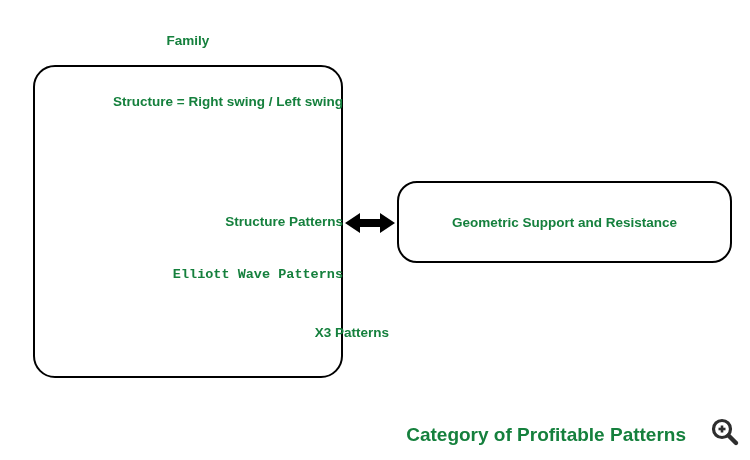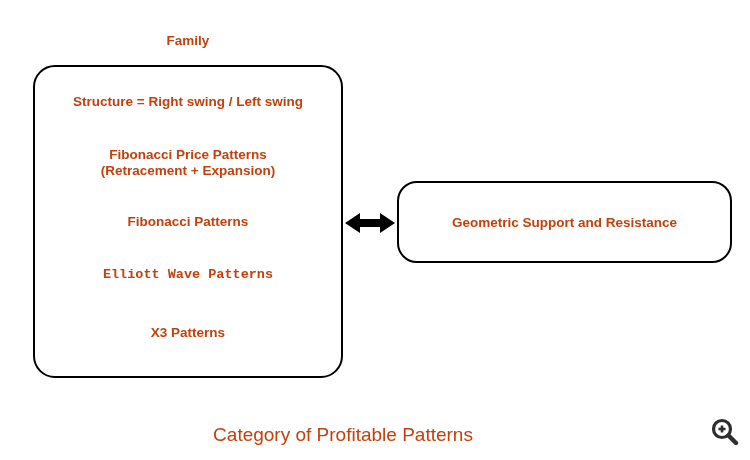--- a/index.html
+++ b/index.html
@@ -3,21 +3,21 @@
 <meta charset="utf-8">
 <style>
   * { margin: 0; padding: 0; box-sizing: border-box; }
   html, body { background: #ffffff; }
   .canvas {
     position: relative;
     width: 750px;
     height: 460px;
     background: #ffffff;
     font-family: "Liberation Sans", sans-serif;
-    color: #c2410c;
+    color: #15803d;
     overflow: hidden;
   }
   .group-label {
     position: absolute;
     text-align: center;
     font-weight: bold;
     font-size: 13.5px;
     line-height: 16px;
   }
   .box {
@@ -25,75 +25,73 @@
     border: 2px solid #000000;
     border-radius: 22px;
     background: #ffffff;
   }
   .family-label { left: 33px; top: 33px; width: 310px; }
   .family-box  { left: 33px; top: 65px; width: 310px; height: 313px; }
   .family-item {
     position: absolute;
     left: 33px;
     width: 310px;
-    text-align: center;
+    text-align: right;
     font-weight: bold;
     font-size: 13.5px;
     line-height: 16px;
     white-space: pre-line;
   }
   .item-0 { top: 94px; }
   .item-1 { top: 147px; }
   .item-2 { top: 214px; }
   .item-3 { top: 267px; font-family: Liberation Mono, monospace; }
-  .item-4 { top: 325px; }
+  .item-4 { top: 325px; margin-left: 46px; }
   .relative-label { left: 397px; top: 154px; width: 335px; }
   .relative-box {
     left: 397px; top: 181px; width: 335px; height: 82px;
     border-radius: 20px;
     display: flex; align-items: center; justify-content: center;
   }
   .relative-item {
     font-weight: bold;
     font-size: 13.5px;
     text-align: right;
   }
   .arrow-wrap {
     position: absolute;
     left: 343px; top: 210px;
     width: 54px; height: 26px;
   }
   .title {
     position: absolute;
     left: 0; top: 424px;
     width: 686px;
-    text-align: center;
-    font-weight: normal;
+    text-align: right;
+    font-weight: bold;
     font-size: 19px;
   }
   .zoom-icon {
     position: absolute;
     left: 709px; top: 416px;
     width: 32px; height: 32px;
     cursor: pointer;
   }
 </style>
 </head>
 <body>
 
 <div class="canvas">
 
   <div class="group-label family-label">Family</div>
 
   <div class="box family-box"></div>
 
   <div class="family-item item-0">Structure = Right swing / Left swing</div>
-  <div class="family-item item-1">Fibonacci Price Patterns
-(Retracement + Expansion)</div>
-  <div class="family-item item-2">Fibonacci Patterns</div>
+  <div class="family-item item-2">Structure Patterns</div>
   <div class="family-item item-3">Elliott Wave Patterns</div>
   <div class="family-item item-4">X3 Patterns</div>
 
   <div class="arrow-wrap">
     <svg width="54" height="26" viewBox="0 0 54 26" xmlns="http://www.w3.org/2000/svg">
       <path d="M2,13 L17,3 L17,9 L37,9 L37,3 L52,13 L37,23 L37,17 L17,17 L17,23 Z" fill="#000000"></path>
     </svg>
   </div>
 
 

